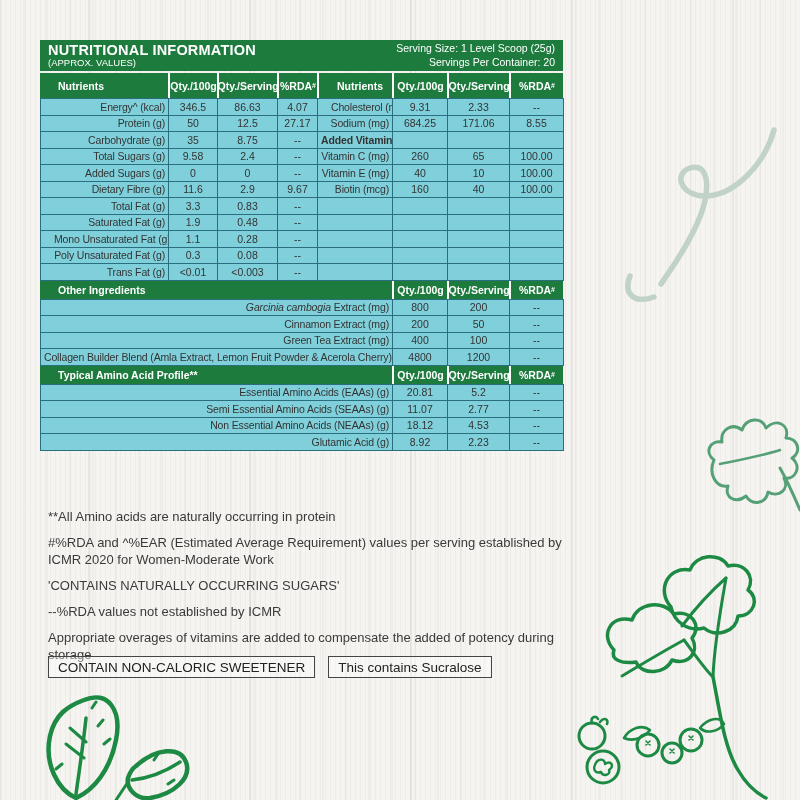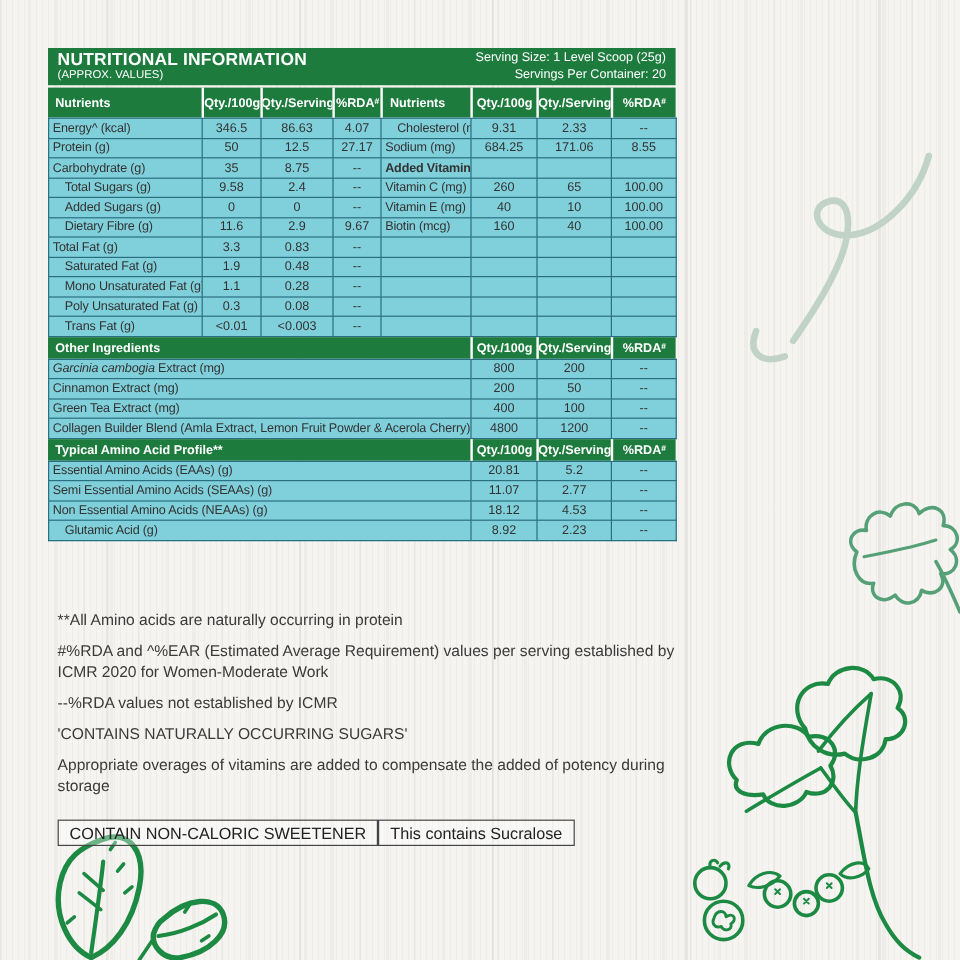--- a/index.html
+++ b/index.html
@@ -24,39 +24,39 @@
   .t-right { text-align:right; font-size:10.5px; font-weight:normal; line-height:1.3; }
 
   .col-hdr { display:grid; background:#1e7b3e; width:523px; box-sizing:border-box; }
   .main-hdr { grid-template-columns:128px 49px 60px 40px 75px 55px 62px 54px; height:25px; }
   .sec-hdr  { grid-template-columns:352px 55px 62px 54px; height:18px; }
   .col-hdr > div {
     display:flex; align-items:center; color:#fff; font-weight:bold;
     font-size:10.5px; box-sizing:border-box; overflow:hidden; white-space:nowrap;
   }
   .col-hdr > div + div { border-left:2px solid #ffffff; }
-  .h-label { justify-content:flex-start; padding-left:6px; }
+  .h-label { justify-content:flex-start; padding-left:18px; }
   .h-val   { justify-content:center; }
   .col-hdr sup { font-size:7px; line-height:0; }
 
   table.nt { border-collapse:collapse; table-layout:fixed; width:523px; background:#80d0db; }
   table.nt td {
     border:1.5px solid #2a6f80; height:16.5px; font-size:10.5px; color:#333;
     padding:0 3px; white-space:nowrap; overflow:hidden; box-sizing:border-box;
   }
-  td.lbl { text-align:left; padding-left:6px; letter-spacing:-0.15px; }
+  td.lbl { text-align:right; padding-left:6px; letter-spacing:-0.15px; }
   td.lbl.ind { padding-left:13px; }
   td.lbl.bold { font-weight:bold; }
   td.val { text-align:center; }
   td.lbl i { font-style:italic; }
 
   .notes { position:absolute; left:48px; top:509px; width:518px; color:#3a3a3a; }
   .notes p { margin:0 0 9.5px 0; font-size:13px; line-height:1.28; }
 
-  .badges { position:absolute; left:48px; top:683px; display:flex; }
+  .badges { position:absolute; left:48px; top:656px; display:flex; gap:13px; }
   .badge { border:1.5px solid #454545; padding:2.5px 9px; font-size:13.5px; color:#222; background:rgba(255,255,255,0.35); }
 
   .deco { position:absolute; pointer-events:none; }
   .deco path, .deco circle { fill:none; stroke-linecap:round; stroke-linejoin:round; }
 </style>
 </head>
 <body>
 
 <div class="stage">
 
@@ -336,22 +336,22 @@
             <td class="val">--</td>
           </tr>
         </tbody>
     </table>
 
   </div>
 
   <div class="notes">
     <p>**All Amino acids are naturally occurring in protein</p>
     <p>#%RDA and ^%EAR (Estimated Average Requirement) values per serving established by ICMR 2020 for Women-Moderate Work</p>
+    <p>'CONTAINS NATURALLY OCCURRING SUGARS'</p>
     <p>--%RDA values not established by ICMR</p>
-    <p>'CONTAINS NATURALLY OCCURRING SUGARS'</p>
     <p>Appropriate overages of vitamins are added to compensate the added of potency during storage</p>
   </div>
 
   <div class="badges">
     <span class="badge">CONTAIN NON-CALORIC SWEETENER</span>
     <span class="badge">This contains Sucralose</span>
   </div>
 
 </div>
 

